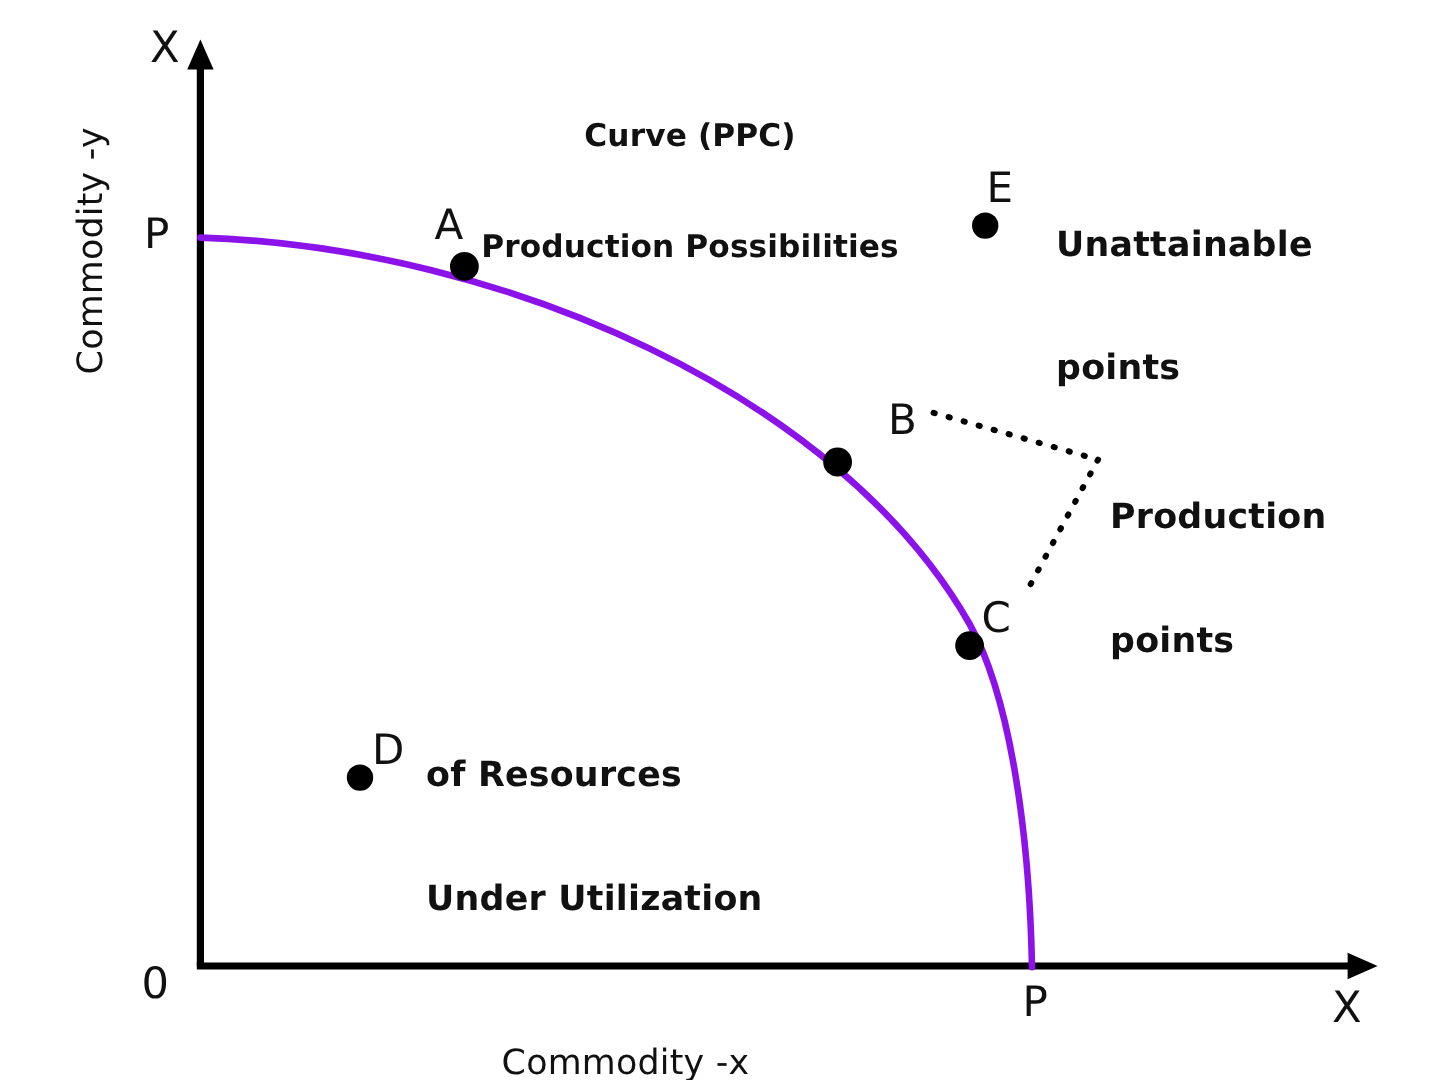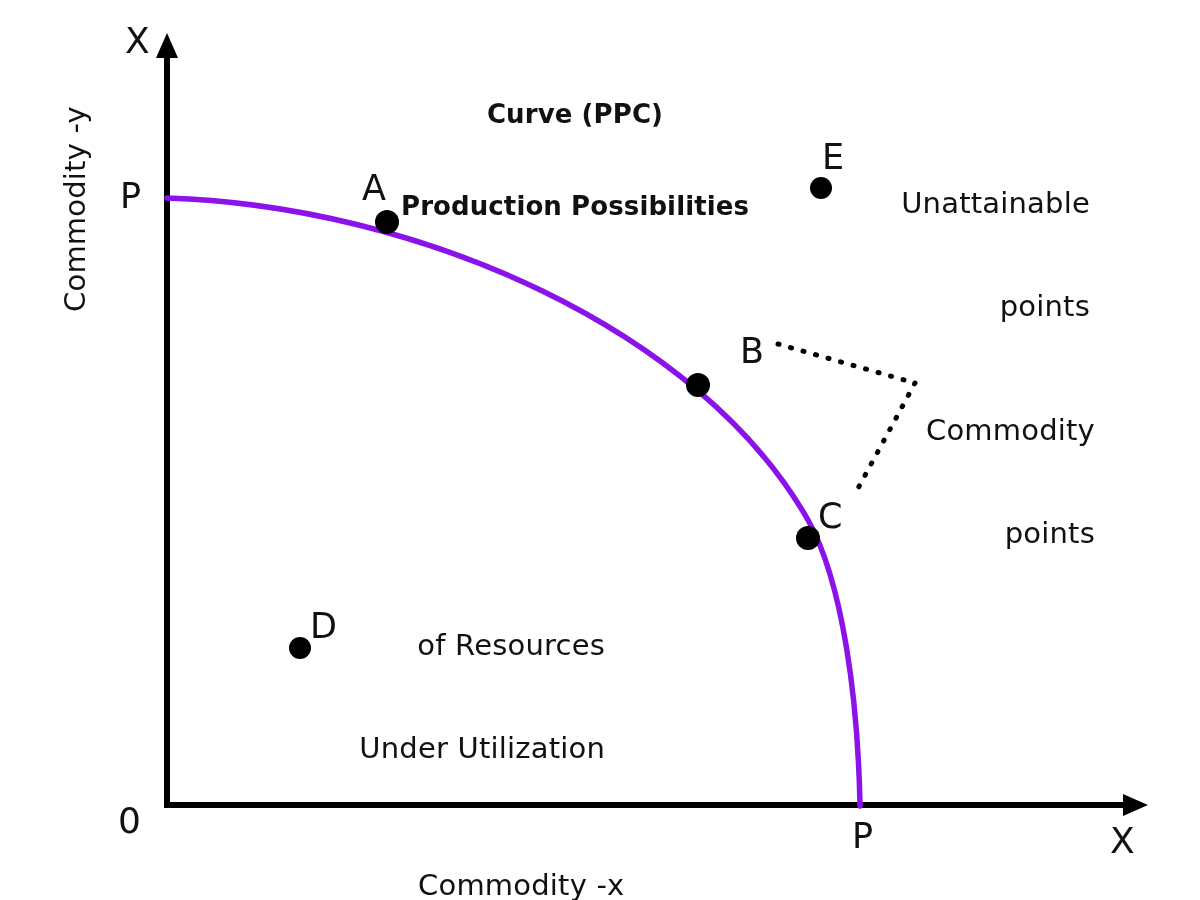--- a/index.html
+++ b/index.html
@@ -44,22 +44,22 @@
     letter-spacing: 0.2px;
   }
   .chart-title {
     font-size: 26px;
     font-weight: 700;
     text-align: center;
     letter-spacing: 0.1px;
   }
   .annotation {
     font-size: 29px;
-    font-weight: 400;
-    text-align: right;
+    font-weight: 700;
+    text-align: left;
     letter-spacing: 0.2px;
   }
   .y-axis-title {
     transform-origin: 0 0;
     transform: rotate(-90deg);
   }
 </style>
 </head>
 <body>
 
@@ -112,21 +112,21 @@
   <div class="lbl point-label" style="left:818px; top:496px;">C</div>
   <div class="lbl point-label" style="left:310px; top:606px;">D</div>
   <div class="lbl point-label" style="left:822px; top:137px;">E</div>
 
   <div class="lbl annotation" style="left:880px; top:118px; width:210px;">
     <div>Unattainable</div>
     <div>points</div>
   </div>
 
   <div class="lbl annotation" style="left:925px; top:345px; width:170px;">
-    <div>Commodity</div>
+    <div>Production</div>
     <div>points</div>
   </div>
 
   <div class="lbl annotation" style="left:355px; top:560px; width:250px;">
     <div>of Resources</div>
     <div>Under Utilization</div>
   </div>
 
 </div>
 

